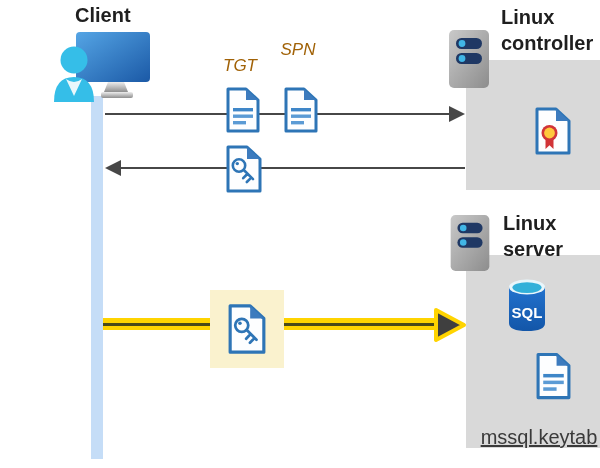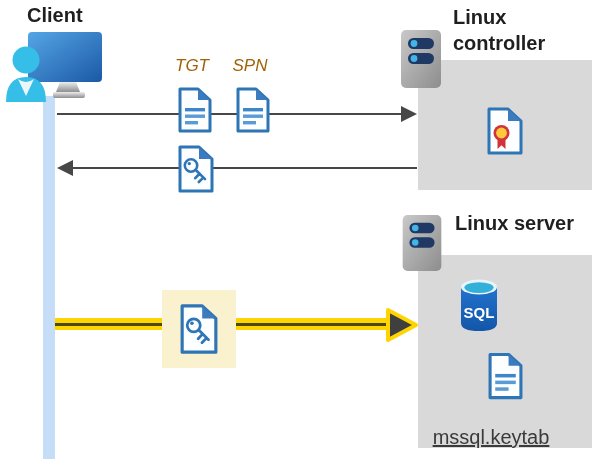--- a/index.html
+++ b/index.html
@@ -1,18 +1,18 @@
 <!DOCTYPE html>
 <html><head>
 <meta charset="utf-8">
 <style>
   html,body{margin:0;padding:0;background:#fff;}
   .canvas{position:relative;width:600px;height:468px;background:#ffffff;overflow:hidden;
           font-family:"Liberation Sans",sans-serif;}
-  .abs{position:absolute;}
+  .abs{position:absolute;margin-left:48px;}
   .title{font-weight:bold;font-size:20px;color:#1f1f1f;line-height:26px;}
   .small-label{font-size:17px;color:#a16207;text-align:center;font-style:italic;}
   .gray-box{background:#D9D9D9;}
   .timeline{background:#C5DDF7;}
   .gline{background:#474747;height:2px;}
   .arrowhead-right{width:0;height:0;border-top:8px solid transparent;border-bottom:8px solid transparent;border-left:16px solid #474747;}
   .arrowhead-left{width:0;height:0;border-top:8px solid transparent;border-bottom:8px solid transparent;border-right:16px solid #474747;}
   .ybar{background:#FFD400;height:12px;}
   .ycore{background:#4a4a18;height:3px;}
   .highlight{background:#FAF2CE;}
@@ -60,21 +60,21 @@
     </svg>
   </div>
 
   <div class="abs gline" style="left:57px;top:113px;width:346px;"></div>
   <div class="abs arrowhead-right" style="left:401px;top:106px;"></div>
 
   <div class="abs gline" style="left:71px;top:167px;width:346px;"></div>
   <div class="abs arrowhead-left" style="left:57px;top:160px;"></div>
 
   <div class="abs small-label" style="left:170px;top:56px;width:44px;">TGT</div>
-  <div class="abs small-label" style="left:228px;top:56px;width:44px;">SPN</div>
+  <div class="abs small-label" style="left:228px;top:40px;width:44px;">SPN</div>
 
   <div class="abs" style="left:177px;top:86px;">
     <svg width="36" height="48" viewBox="0 0 36 48">
       <path d="M3 3 H21 L33 14 V45 H3 Z" fill="#FDFEFF" stroke="#2E75B6" stroke-width="3" stroke-linejoin="round"></path>
       <path d="M21 3 V14 H33 Z" fill="#3C7BBE"></path>
       <rect x="8" y="22" width="20" height="3.4" fill="#3E86C8"></rect>
       <rect x="8" y="28.5" width="20" height="3.4" fill="#5B9BD5"></rect>
       <rect x="8" y="35" width="13" height="3.4" fill="#5B9BD5"></rect>
     </svg>
   </div>

